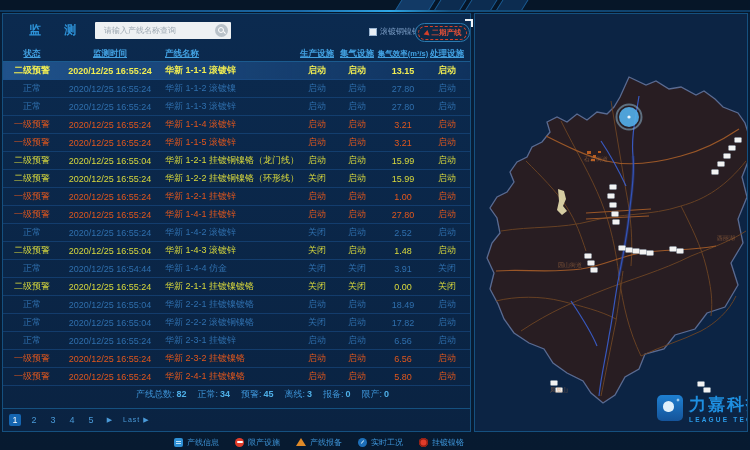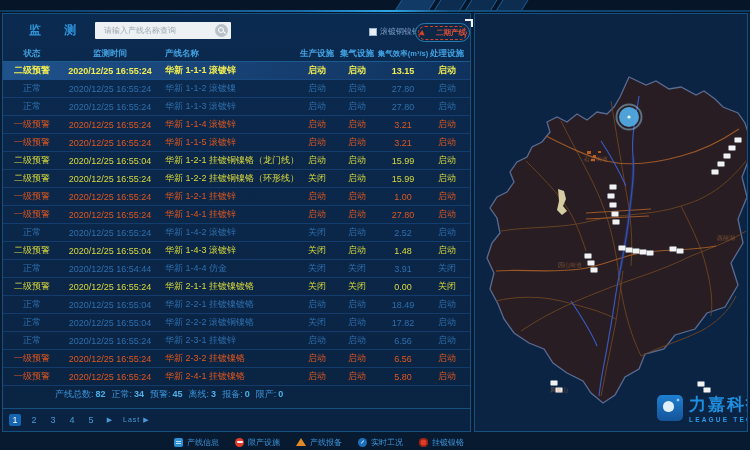--- a/index.html
+++ b/index.html
@@ -26,37 +26,37 @@
   .search-input::placeholder { color:#9aa6b0; }
   .search-btn { width:13px; height:13px; border-radius:50%; background:#b9c2c9; position:relative; flex:none; cursor:pointer; }
   .search-btn::before { content:""; position:absolute; left:3px; top:3px; width:4px; height:4px; border:1px solid #fff; border-radius:50%; }
   .search-btn::after { content:""; position:absolute; left:8px; top:8px; width:3px; height:1px; background:#fff; transform:rotate(45deg); }
   .phase1 { position:absolute; left:366px; top:12px; display:flex; align-items:center; gap:3px; cursor:pointer; }
   .phase1 .box { width:8px; height:8px; border:1px solid #9ab4d0; background:#e8eef4; }
   .phase1 .lbl { font-size:8px; color:#7a9cc4; }
   .phase2-btn { position:absolute; left:412px; top:9px; width:55px; height:19px; border:1px solid #2a7ab0; border-radius:10px;
     display:flex; align-items:center; justify-content:center; cursor:pointer; background:#0d2846; }
   .phase2-inner { width:49px; height:14px; border:1px dashed #d4402a; border-radius:8px;
-    display:flex; align-items:center; justify-content:space-between; gap:2px; }
+    display:flex; align-items:center; justify-content:center; gap:2px; }
   .phase2-inner .chk { width:0; height:0; border-left:3px solid transparent; border-right:3px solid transparent; border-bottom:5px solid #d4402a; transform:rotate(10deg); }
   .phase2-inner .lbl { font-size:7.5px; color:#e05038; font-weight:bold; }
   .corner-br { position:absolute; right:-4px; top:-5px; width:8px; height:8px; border-top:2px solid #f0f4f8; border-right:2px solid #f0f4f8; }
 
   
   .grid-row { display:grid; grid-template-columns:54px 102px 136px 40px 40px 52px 36px; align-items:center; padding:0 2px; }
   .grid-row > span { text-align:center; white-space:nowrap; overflow:hidden; }
   .grid-row > .c-name { text-align:left; padding-left:4px; }
-  .thead { height:15px; font-size:8.5px; color:#42a0e0; font-weight:bold; border-bottom:1px solid #1b5a8e; }
+  .thead { height:15px; font-size:8.5px; color:#42a0e0; font-weight:bold; border-bottom:1px solid #1b5a8e;text-decoration:underline; }
   .tr { height:18px; font-size:9px; border-bottom:1px solid rgba(27,80,140,.55); cursor:pointer; }
   .tr.normal { color:#2f6fad; }
   .tr.warn1 { color:#e2571c; }
   .tr.warn2 { color:#d9d93c; }
   .tr.hl { background:linear-gradient(90deg,rgba(52,122,200,.5),rgba(30,80,150,.22)); color:#f0ec52; font-weight:bold; }
 
-  .summary { height:17px; display:flex; align-items:center; gap:6px; padding-left:52px; font-size:9px; color:#3d93d6; }
+  .summary { height:17px; display:flex; align-items:center; gap:11px; padding-left:52px; font-size:9px; color:#3d93d6;justify-content:center; }
   .summary b { color:#4fb0e8; font-weight:bold; margin-left:2px; }
 
   
   .bottombar { position:absolute; left:0; right:0; bottom:0; height:23px; border-top:1px solid #15507f;
     display:flex; align-items:center; padding:0 6px; }
   .pager { display:flex; align-items:center; gap:7px; }
   .pg { font-size:9px; color:#4a9ad8; cursor:pointer; min-width:12px; text-align:center; }
   .pg.active { background:#1565b0; color:#fff; border-radius:2px; height:12px; line-height:12px; }
   .pg.arrow,.pg.last { font-size:7px; letter-spacing:1px; }
   .legend { margin-left:auto; display:flex; align-items:center; gap:16px;margin-top:44px; }

